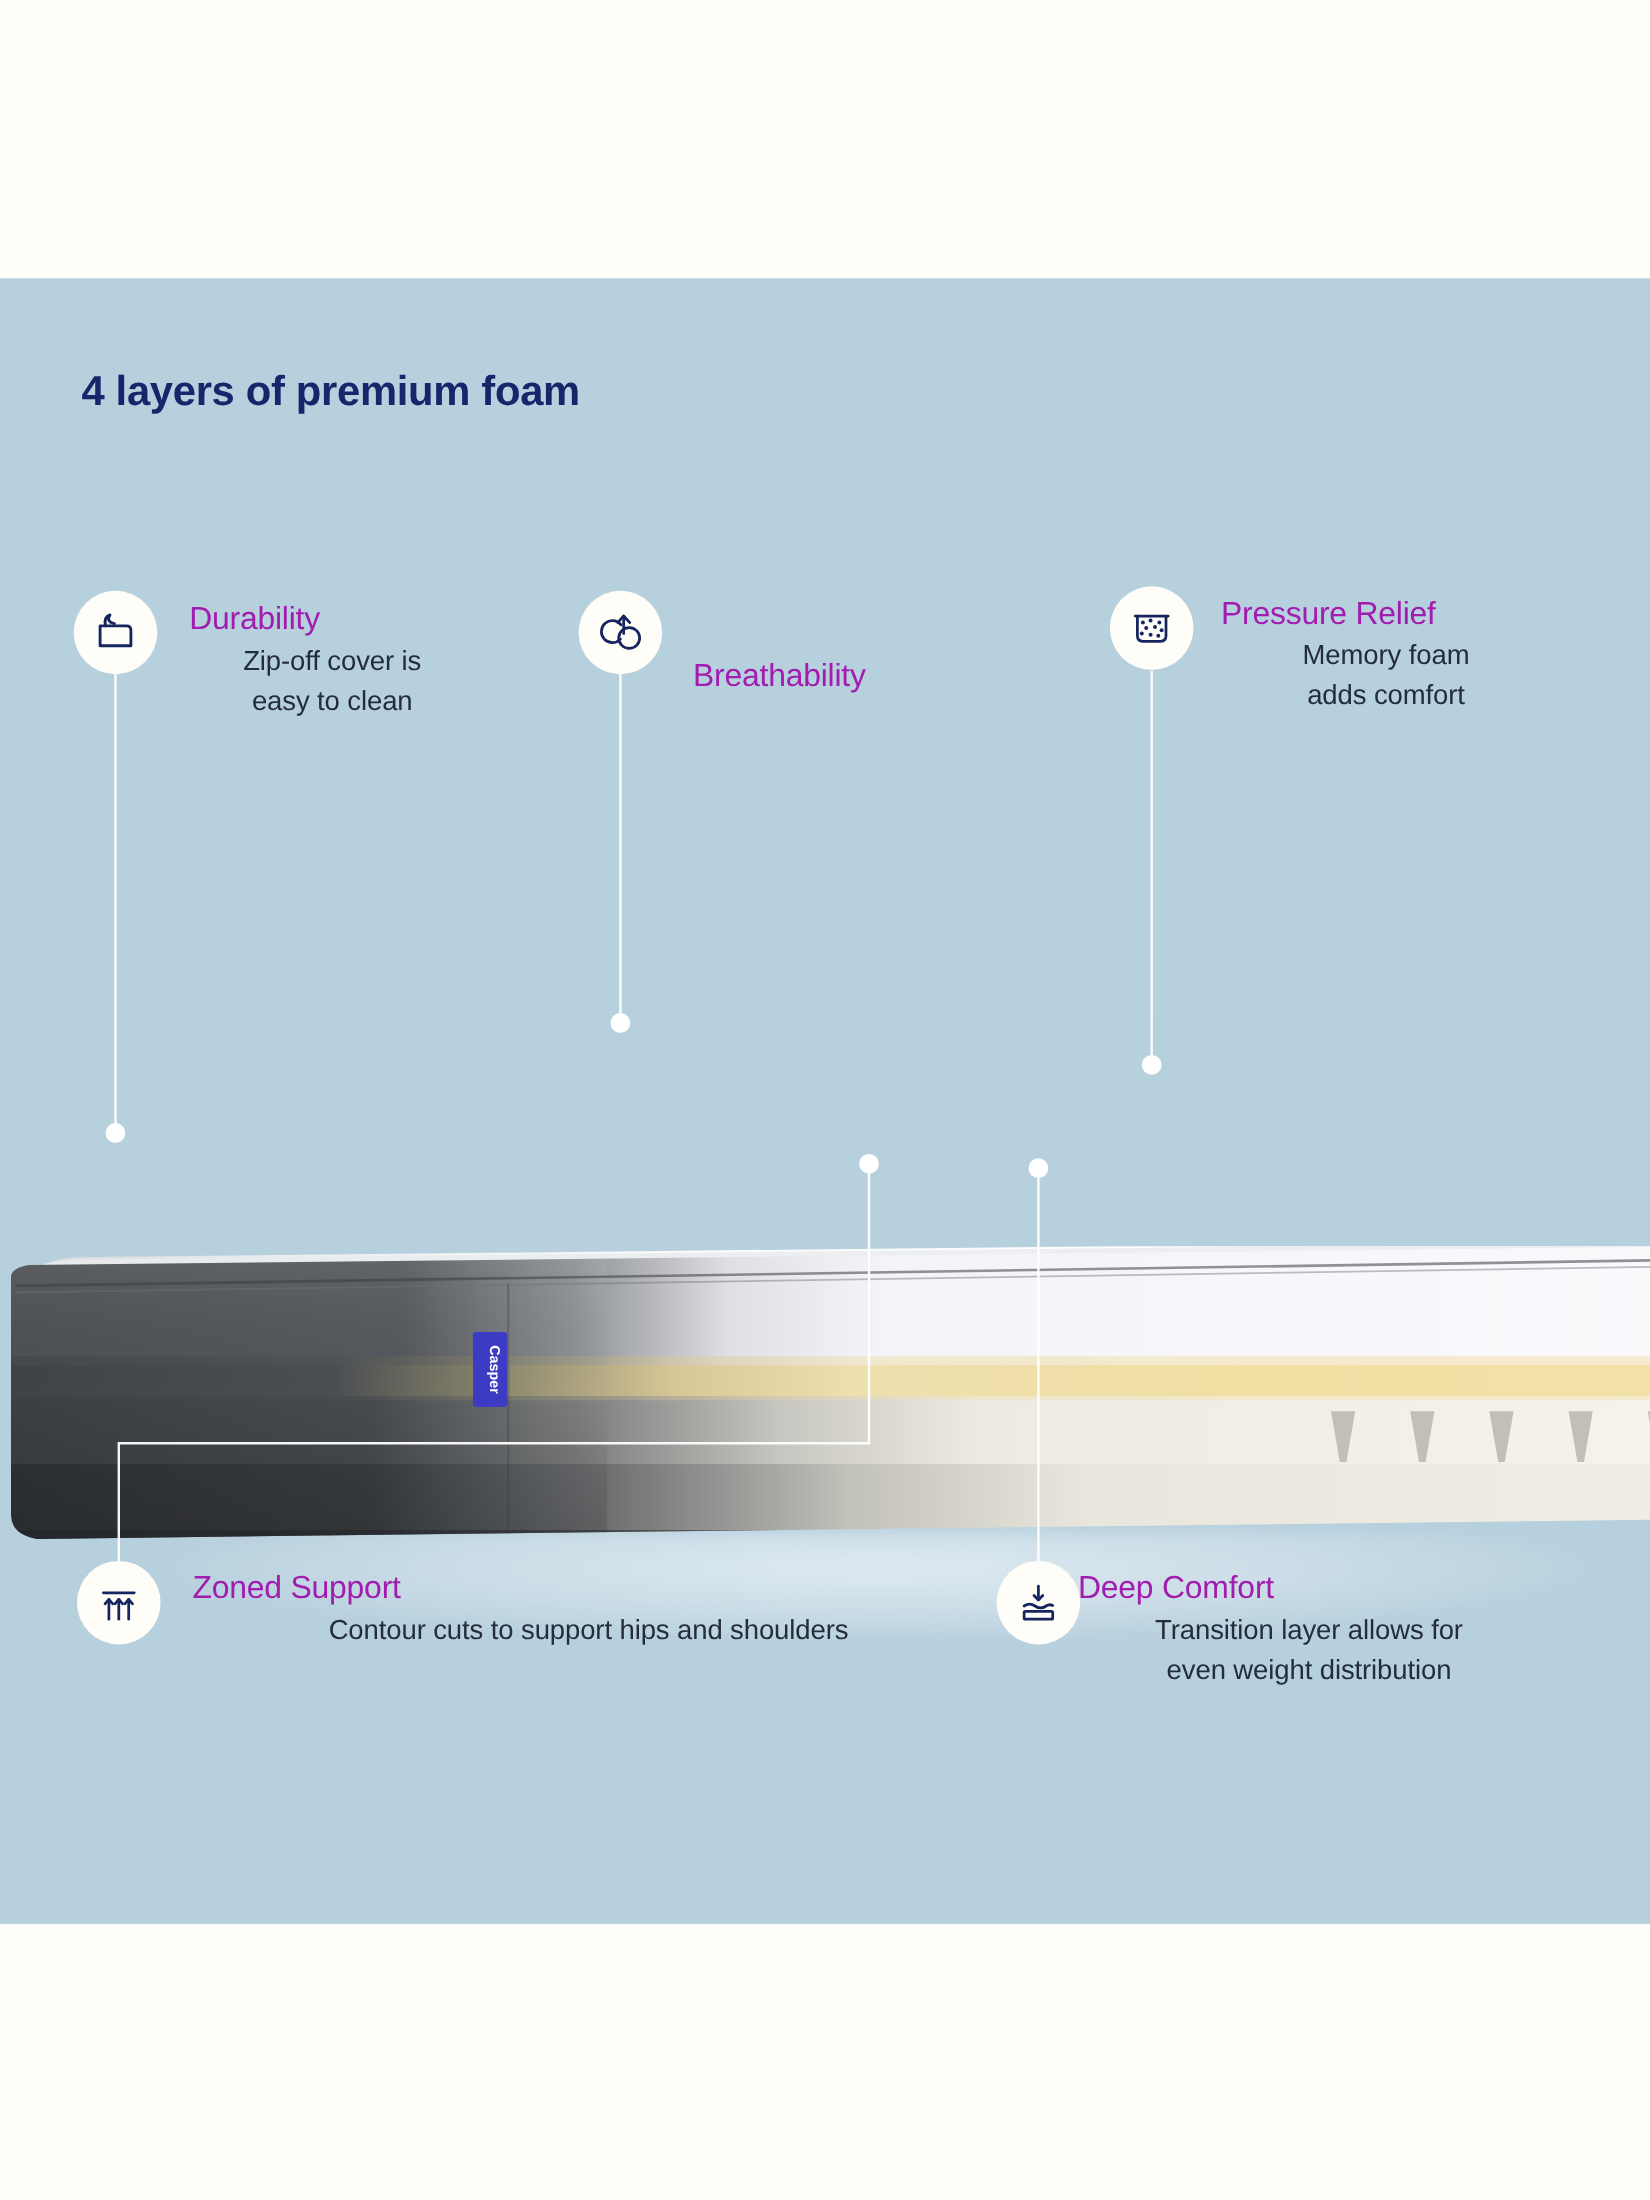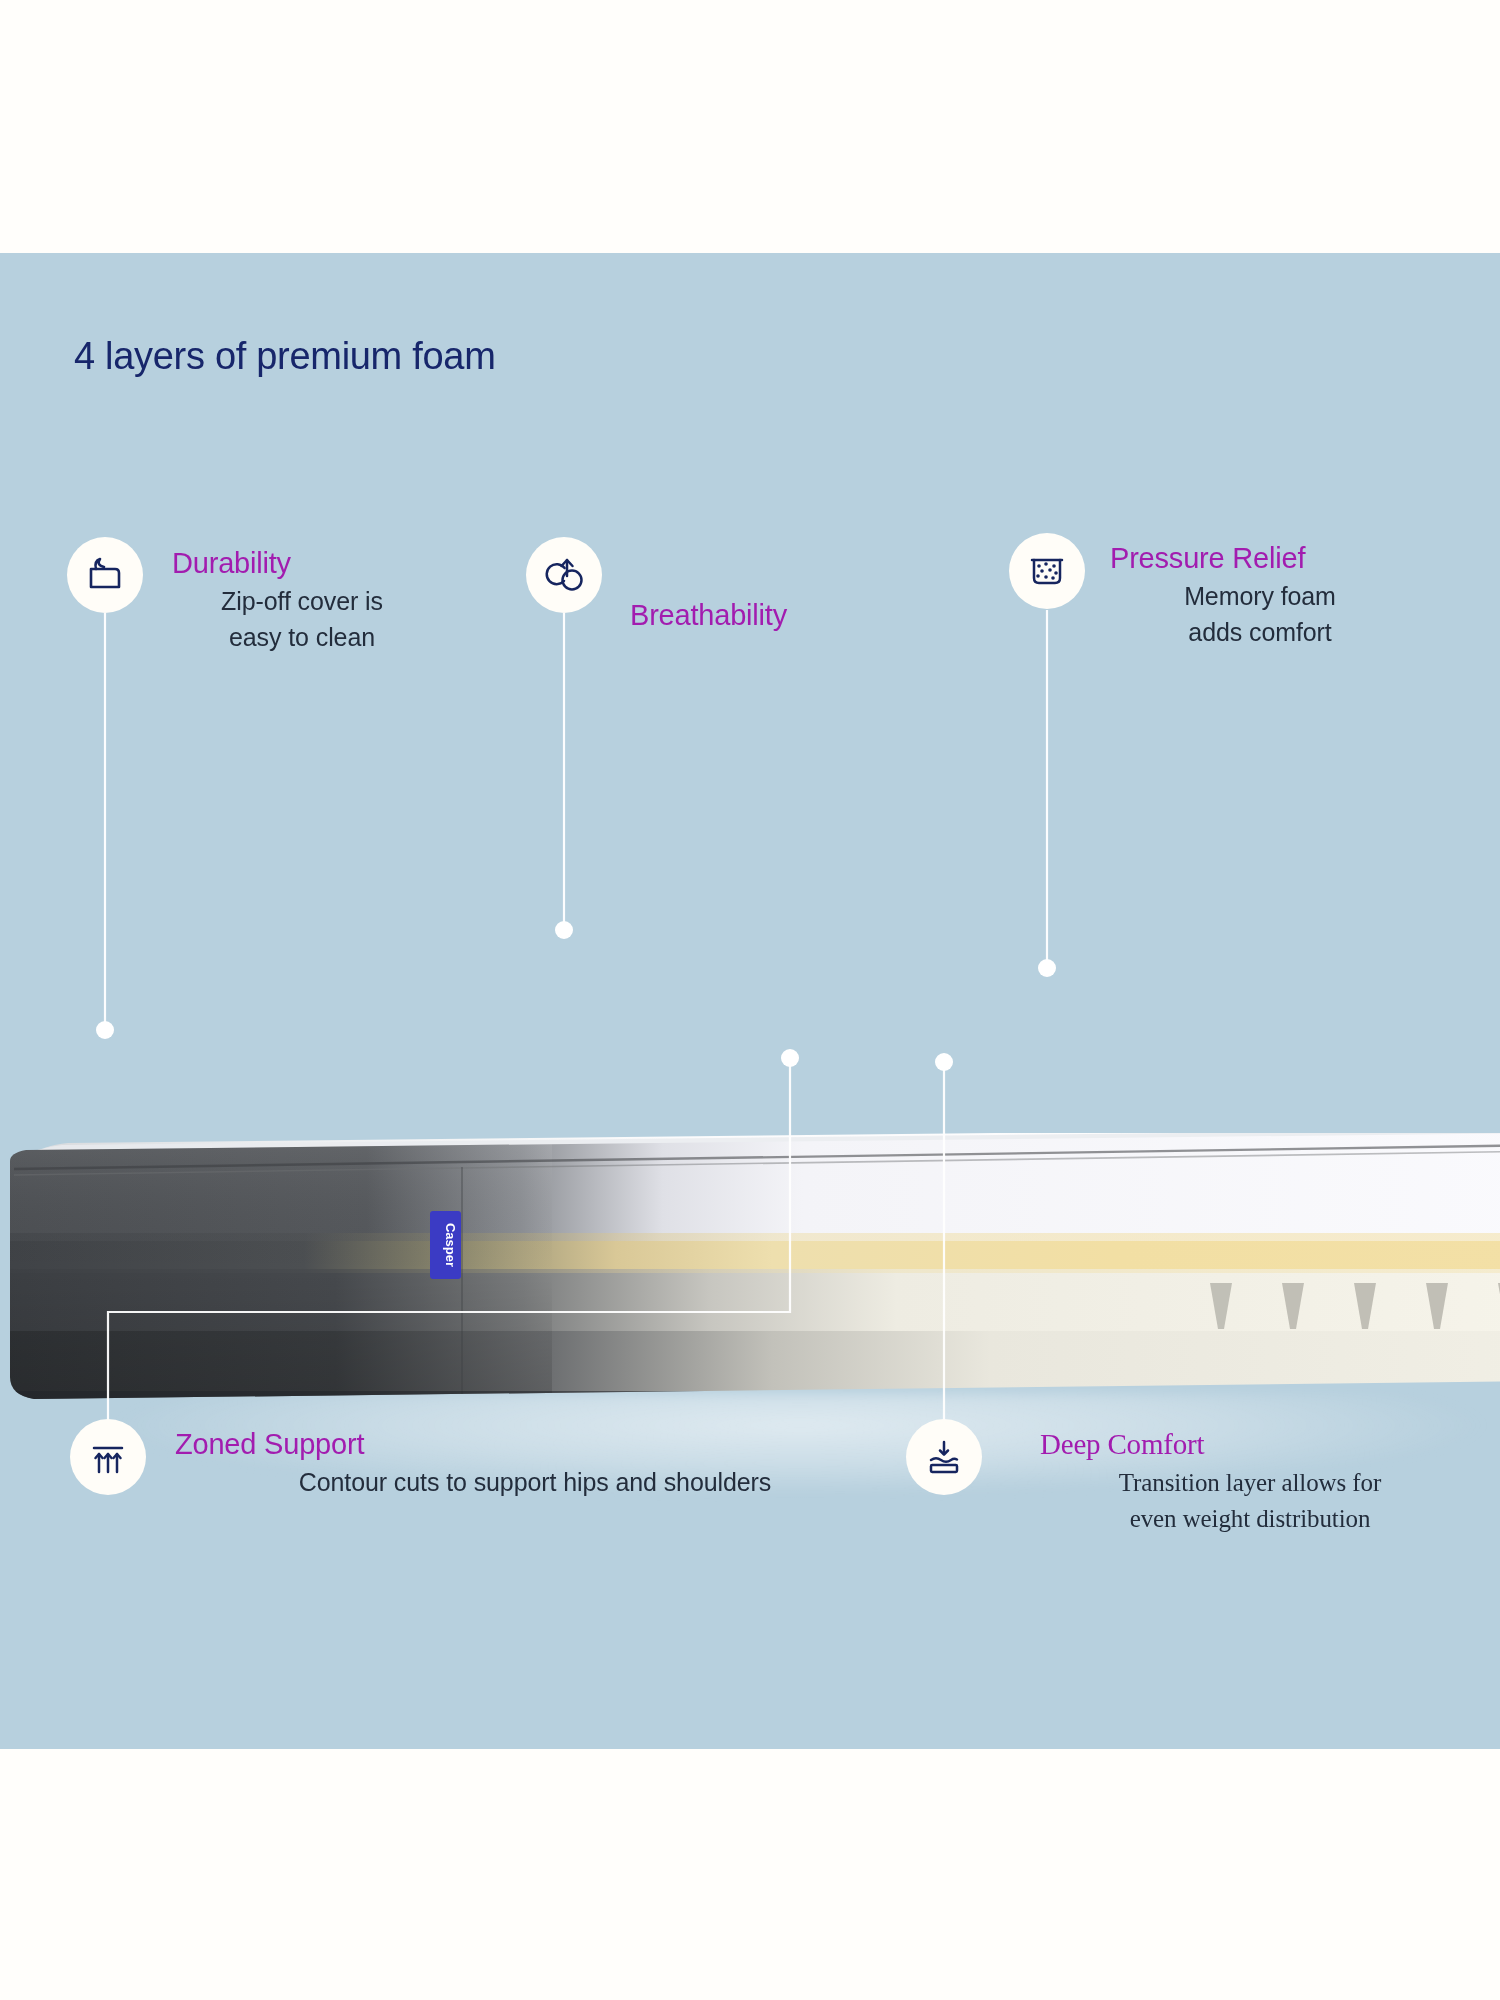--- a/index.html
+++ b/index.html
@@ -21,21 +21,21 @@
     width:1500px; height:1496px;
     background:#b7d0de;
     overflow:hidden;
   }
 
   
   .heading {
     position:absolute;
     left:74px; top:335px;
     font-size:38px;
-    font-weight:400;
+    font-weight:700;
     letter-spacing:-0.3px;
     color:#17266b;
     white-space:nowrap;
   }
 
   
   .callout { position:absolute; }
   .bubble {
     position:absolute;
     width:76px; height:76px;
@@ -299,20 +299,20 @@
     <div class="bubble" style="left:906px; top:1419px;">
       <svg width="44" height="42" viewBox="0 0 44 42">
         <g fill="none" stroke="#16255f" stroke-width="2.5" stroke-linecap="round" stroke-linejoin="round">
           <path d="M22 6 L22 18"></path>
           <path d="M18 14.5 L22 18.5 L26 14.5"></path>
           <path d="M9 24 Q14 20.5 19 24 Q24 27.5 29 24 Q32 22 35 23.5"></path>
           <rect x="9" y="29" width="26" height="7" rx="1.2"></rect>
         </g>
       </svg>
     </div>
-    <div class="ctext" style="left:1040px; top:1428px; width:420px;font-family:Liberation Serif, serif;">
+    <div class="ctext" style="left:980px; top:1428px; width:420px;">
       <div class="ctitle">Deep Comfort</div>
       <div class="cdesc">Transition layer allows for
 even weight distribution</div>
     </div>
   </div>
 
 </div>
 
 </body></html>

